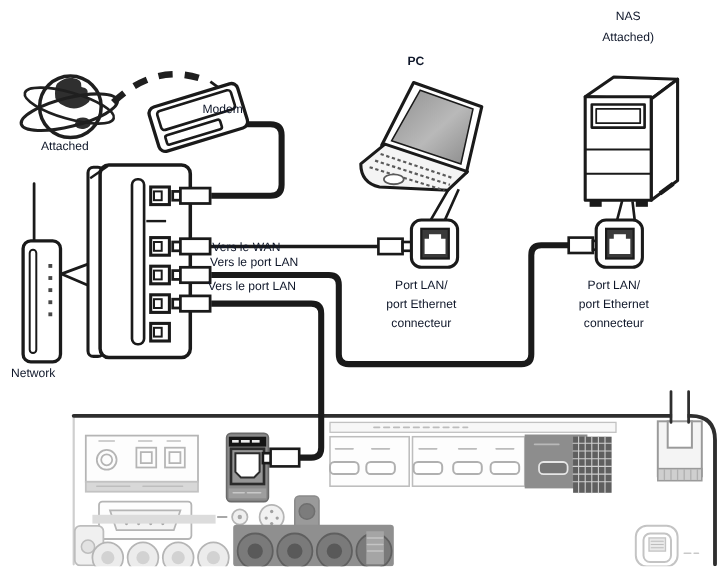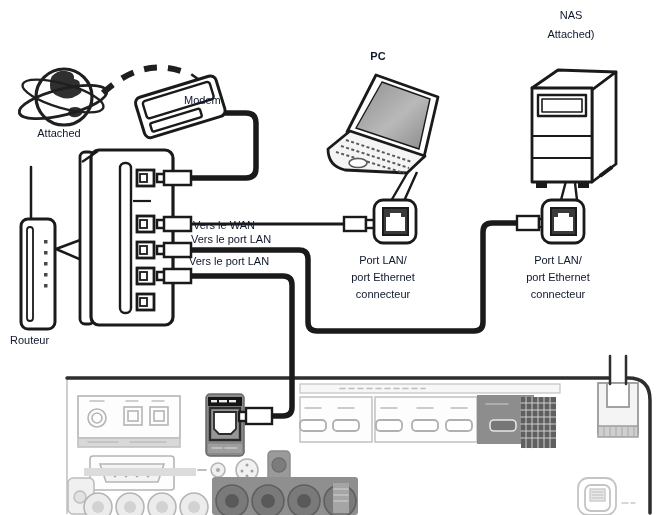--- a/index.html
+++ b/index.html
@@ -308,21 +308,21 @@
     <rect x="239" y="412" width="9" height="9"></rect>
         <rect x="246" y="408" width="26" height="16"></rect>
   </g>
 </svg>
 
 <div class="lbl ctr" style="left:24px;top:125px;width:70px;">Attached</div>
 <div class="lbl" style="left:184px;top:92px;">Modem</div>
 <div class="lbl" style="left:193px;top:186px;margin-top:31px;">Vers le WAN</div>
 <div class="lbl" style="left:191px;top:231px;">Vers le port LAN</div>
 <div class="lbl" style="left:189px;top:253px;">Vers le port LAN</div>
-<div class="lbl" style="left:10px;top:332px;">Routeur</div>
+<div class="lbl" style="left:10px;top:332px;">Network</div>
 <div class="lbl ctr" style="left:350px;top:48px;width:56px;font-weight:bold;">PC</div>
 
 <div class="lbl ctr" style="left:496px;top:6px;width:150px;line-height:19px;">
   <div>NAS</div>
   <div>Attached)</div>
 </div>
 
 <div class="lbl ctr callout-lbl" style="left:328px;top:252px;width:110px;">
   <div>Port LAN/</div>
   <div>port Ethernet</div>

